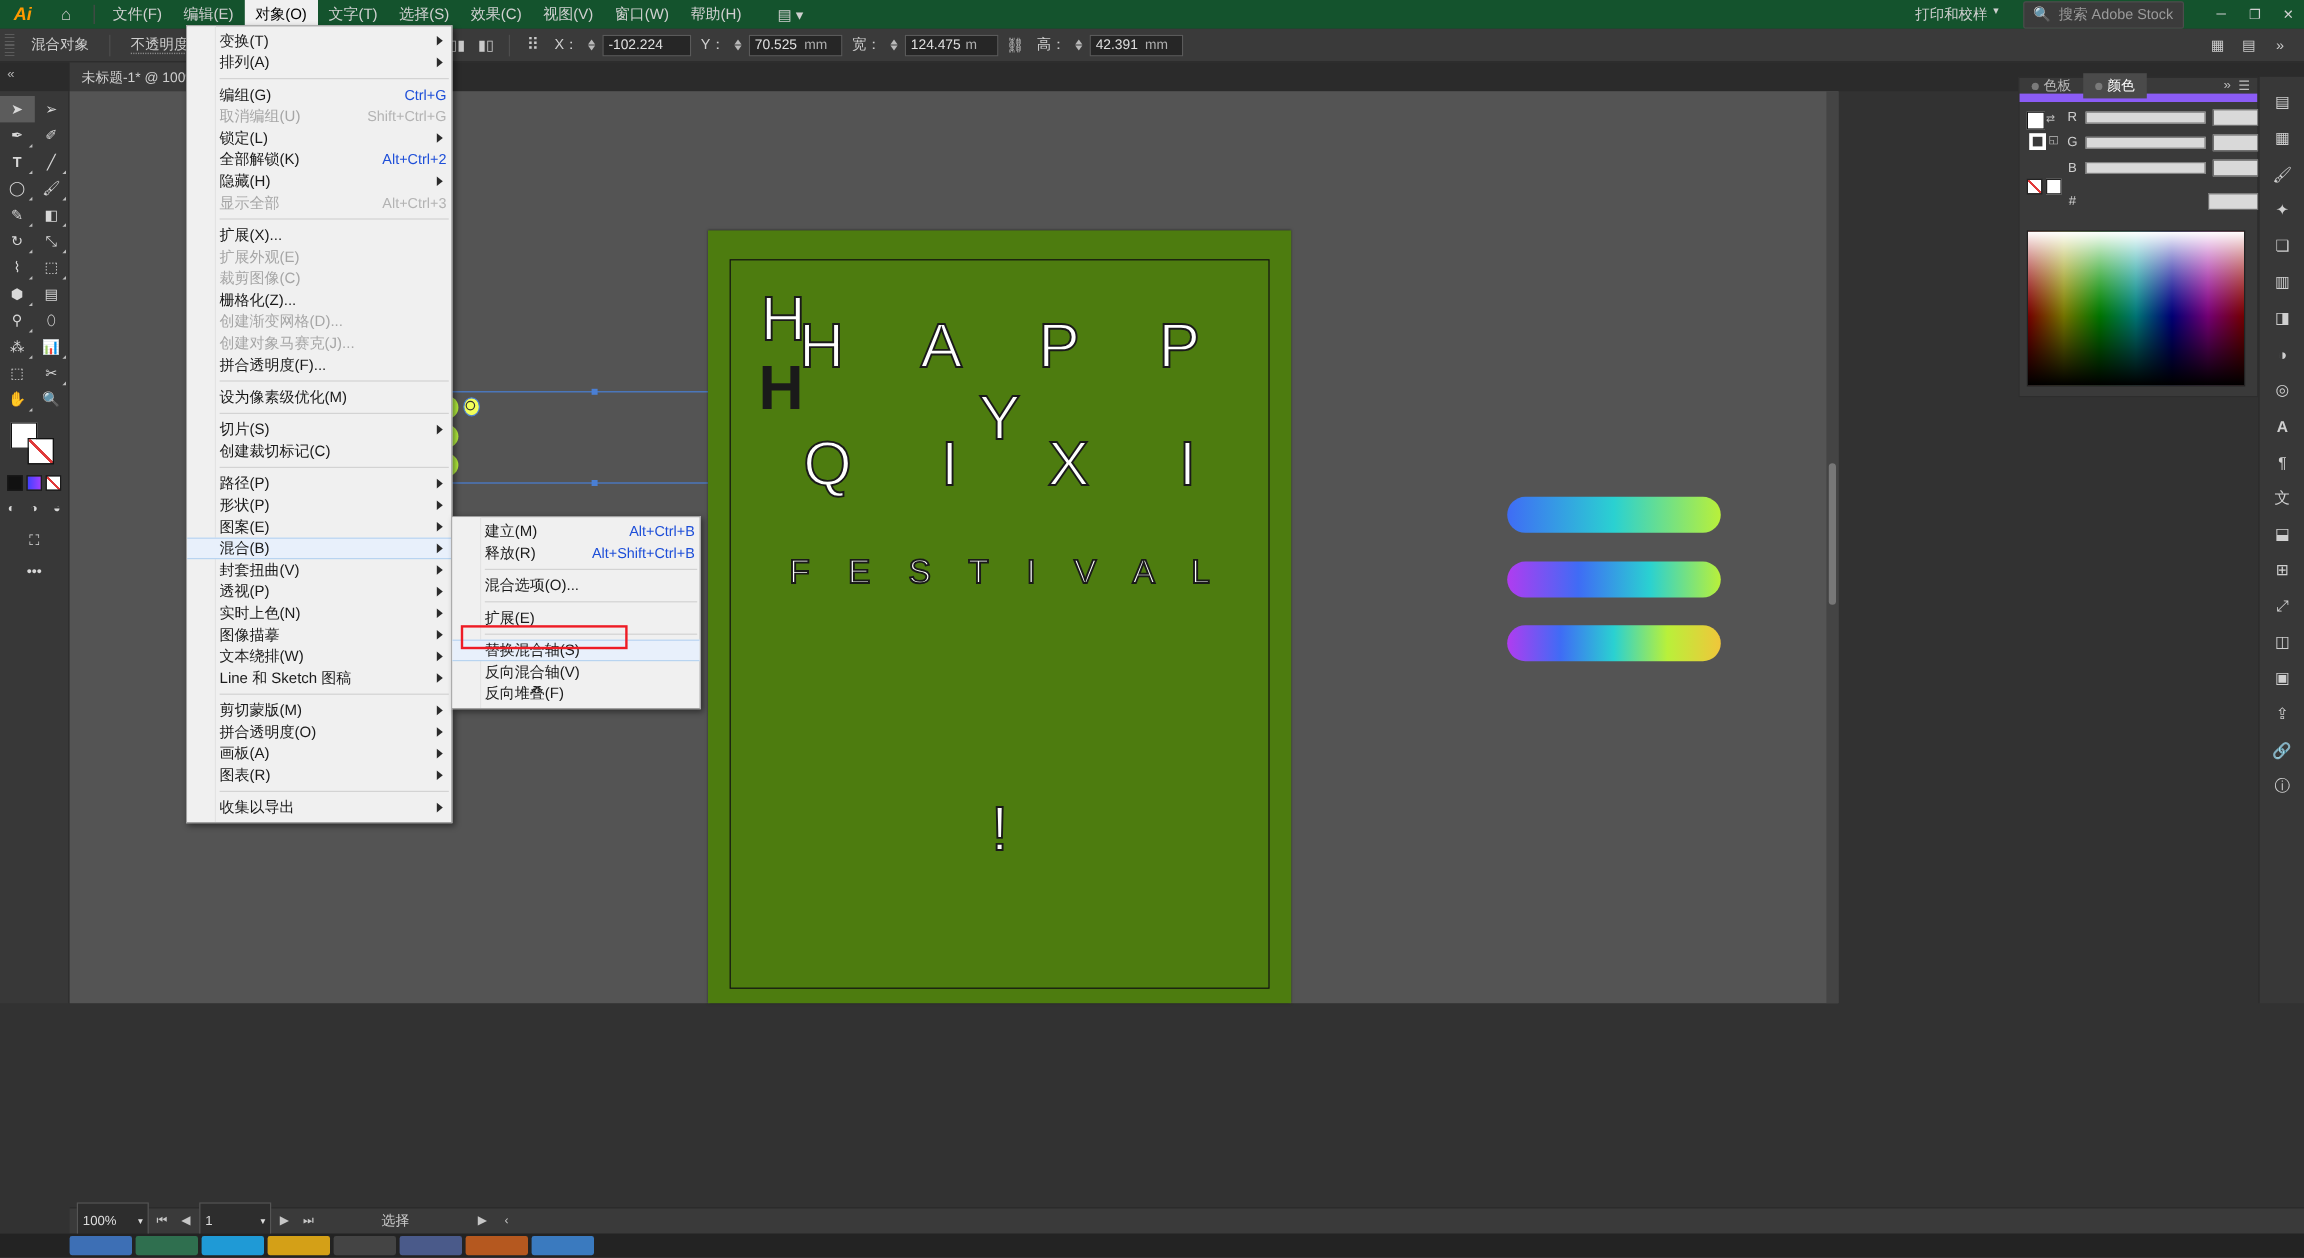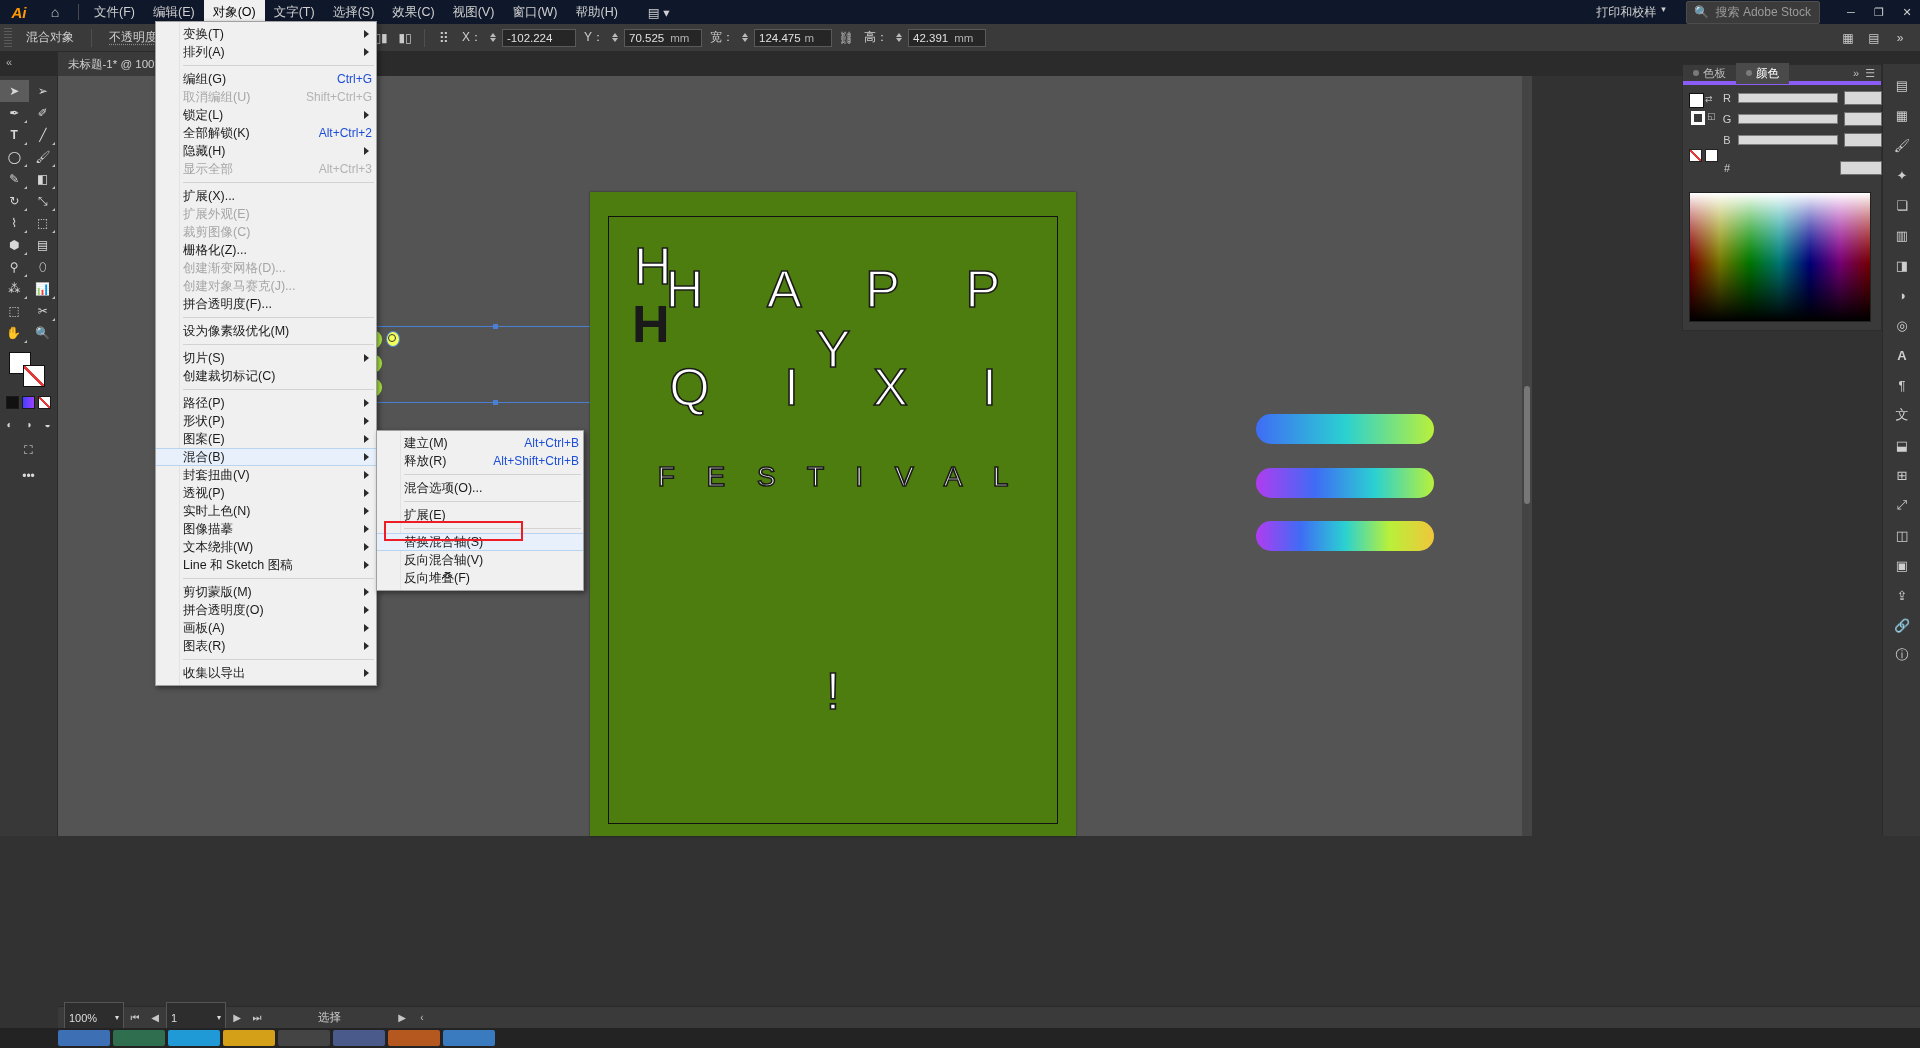--- a/index.html
+++ b/index.html
@@ -2,21 +2,21 @@
 <html><head>
 <meta charset="utf-8">
 <style>
   * { box-sizing: border-box; margin:0; padding:0; }
   html,body { width:1920px; height:1048px; overflow:hidden; background:#323232;
     font-family:"Liberation Sans","DejaVu Sans",sans-serif; }
   body { position:relative; color:#d4d4d4; font-size:12px; }
 
   
   #menubar { position:absolute; left:0; top:0; width:1920px; height:24px;
-    background:#0f172a; display:flex; align-items:center; }
+    background:#14532d; display:flex; align-items:center; }
   .ai-logo { width:38px; height:24px; display:flex; align-items:center; justify-content:center;
     color:#ff9a00; font-weight:bold; font-size:15px; font-style:italic; }
   .home-ic { width:34px; height:24px; display:flex; align-items:center; justify-content:center; color:#c9c9c9; font-size:14px;}
   .mb-sep { width:1px; height:16px; background:#4a4a4a; margin:0 6px; }
   .mb-item { padding:4px 9px; color:#d0d0d0; font-size:12.5px; white-space:nowrap; }
   .mb-item.active { background:#f0f0f0; color:#000; }
   .mb-right { margin-left:auto; display:flex; align-items:center; }
   .mb-r-item { padding:3px 10px; color:#cfcfcf; font-size:12px; display:flex; align-items:flex-start; gap:5px;}
   .pill { background:#3b3b3b; border:1px solid #4d4d4d; border-radius:2px; padding:2px 8px; display:flex; align-items:center; gap:6px;}
   .win-btns { display:flex; align-items:center; gap:2px; margin-left:8px; }
@@ -76,21 +76,21 @@
   .sel-line { position:absolute; background:#4a7fd4; height:1px; }
   .sel-pt { position:absolute; width:5px; height:5px; background:#4a7fd4; }
   .anchor { position:absolute; width:7px; height:7px; border:1px solid #4a7fd4; background:#fff;}
 
   
   .grad-pill { position:absolute; width:178px; height:30px; border-radius:15px; }
 
   
   #rightdock { position:absolute; right:38px; top:64px; width:200px; }
   .panel { background:#3a3a3a; border:1px solid #2d2d2d; }
-  .panel-tabs { display:flex; align-items:center; background:#3a3a3a; height:20px; border-bottom:4px solid #8b5cf6;}
+  .panel-tabs { display:flex; align-items:center; background:#3a3a3a; height:20px; border-bottom:7px solid #8b5cf6;}
   .p-tab { font-size:11.5px; color:#b9b9b9; padding:3px 10px; }
   .p-tab.on { background:#4a4a4a; color:#fff; }
   .p-tab .dot{ display:inline-block; width:6px;height:6px;border-radius:50%;
      background:#7a7a7a; margin-right:4px; vertical-align:middle;}
   .p-menu { margin-left:auto; display:flex; gap:6px; padding-right:6px; color:#bdbdbd; font-size:11px;}
   .color-body { padding:6px; display:flex; }
   .slider-row { display:flex; align-items:center; gap:6px; margin-bottom:7px; }
   .slider-lbl { width:10px; color:#cfcfcf; font-size:11px; text-align:center;}
   .slider-track { width:100px; height:10px; background:#d9d9d9; border:1px solid #808080;}
   .slider-val { width:38px; height:14px; background:#d9d9d9; border:1px solid #6f6f6f;}

